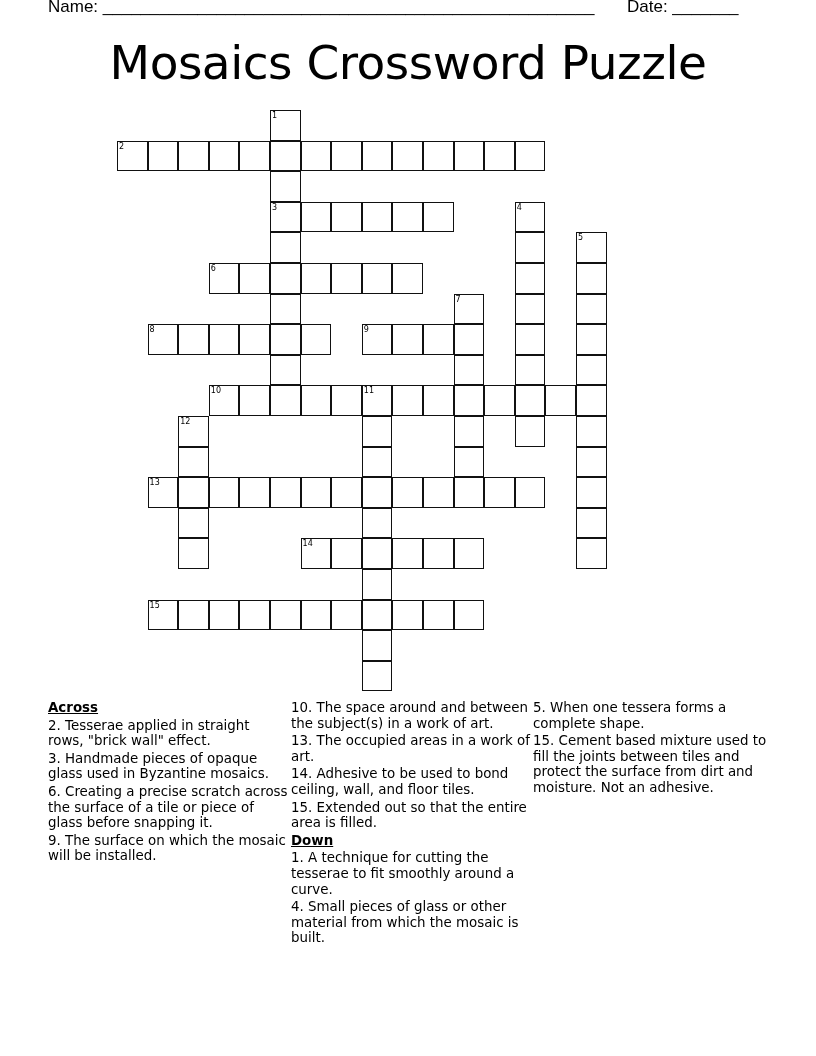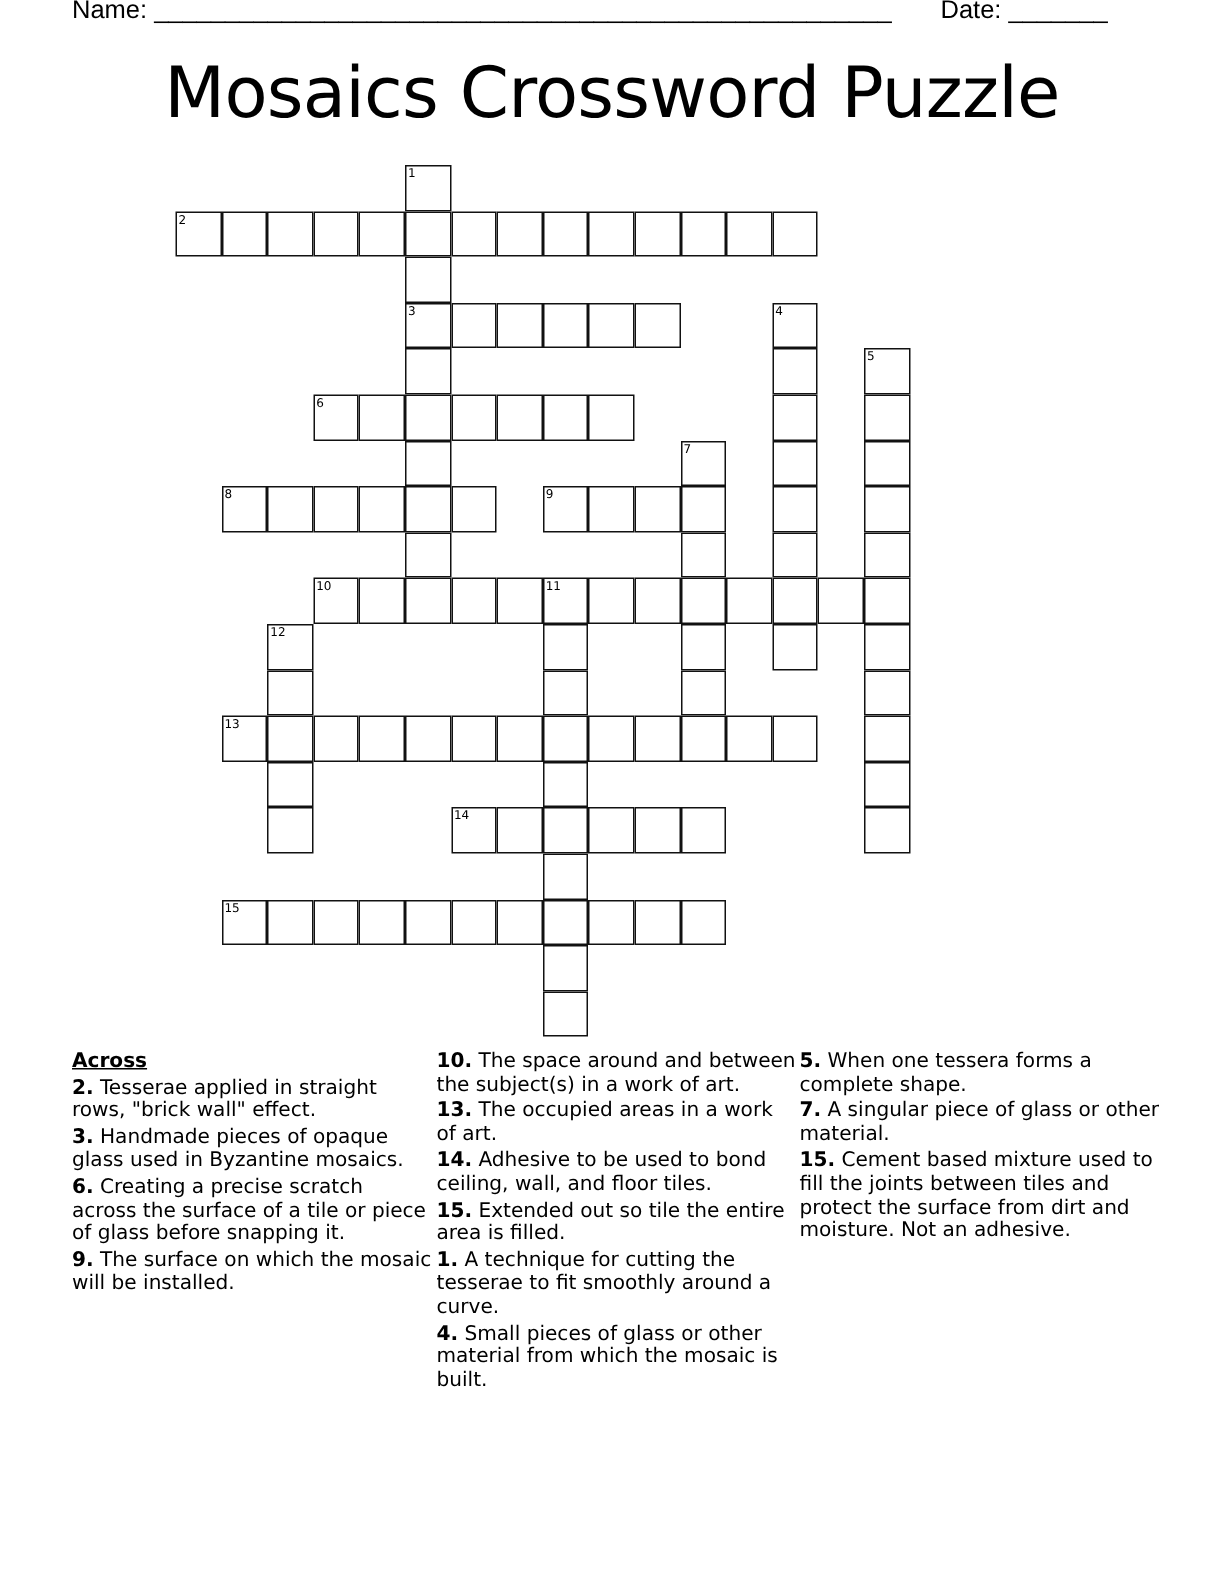--- a/index.html
+++ b/index.html
@@ -10,21 +10,21 @@
     .title { position: absolute; top: 30px; left: 0; width: 816px; text-align: center; font-family: "DejaVu Sans", sans-serif; font-size: 47px; letter-spacing: -0.5px; line-height: 66px; }
     .grid { position: absolute; left: 0; top: 0; width: 816px; height: 700px; }
     .cell { position: absolute; width: 30.6px; height: 30.6px; box-sizing: border-box; border: 1.5px solid #111; background: #fff; }
     .cell .num { position: absolute; left: 1px; top: 0px; font-family: "DejaVu Sans", sans-serif; font-size: 8px; line-height: 10px; }
     .clues { position: absolute; top: 700px; font-family: "DejaVu Sans", sans-serif; font-size: 13.4px; line-height: 15.6px; }
     .col1 { left: 48px; width: 240px; }
     .col2 { left: 291px; width: 240px; }
     .col3 { left: 533px; width: 245px; }
     .clue-heading { font-weight: bold; text-decoration: underline; margin-bottom: 2px; }
     .clue { margin-bottom: 2px; }
-    .clue b { font-weight: bold; }
+    .clue b { font-weight: normal; }
   </style>
 </head>
 <body>
 
 <div class="header-line name">Name: ____________________________________________________</div>
 <div class="header-line date">Date: _______</div>
 
 <div class="title">Mosaics Crossword Puzzle</div>
 
 <div class="grid" id="grid">
@@ -181,22 +181,22 @@
   <div class="clue"><b>2.</b><span> Tesserae applied in straight rows, "brick wall" effect.</span></div>
   <div class="clue"><b>3.</b><span> Handmade pieces of opaque glass used in Byzantine mosaics.</span></div>
   <div class="clue"><b>6.</b><span> Creating a precise scratch across the surface of a tile or piece of glass before snapping it.</span></div>
   <div class="clue"><b>9.</b><span> The surface on which the mosaic will be installed.</span></div>
 </div>
 
 <div class="clues col2">
   <div class="clue"><b>10.</b><span> The space around and between the subject(s) in a work of art.</span></div>
   <div class="clue"><b>13.</b><span> The occupied areas in a work of art.</span></div>
   <div class="clue"><b>14.</b><span> Adhesive to be used to bond ceiling, wall, and floor tiles.</span></div>
-  <div class="clue"><b>15.</b><span> Extended out so tile the entire area is filled.</span></div>
+  <div class="clue"><b>15.</b><span> Extended out so that the entire area is filled.</span></div>
+  <div class="clue-heading">Down</div>
   <div class="clue"><b>1.</b><span> A technique for cutting the tesserae to fit smoothly around a curve.</span></div>
   <div class="clue"><b>4.</b><span> Small pieces of glass or other material from which the mosaic is built.</span></div>
 </div>
 
 <div class="clues col3">
   <div class="clue"><b>5.</b><span> When one tessera forms a complete shape.</span></div>
-  <div class="clue"><b>7.</b><span> A singular piece of glass or other material.</span></div>
   <div class="clue"><b>15.</b><span> Cement based mixture used to fill the joints between tiles and protect the surface from dirt and moisture. Not an adhesive.</span></div>
 </div>
 
 </body></html>

